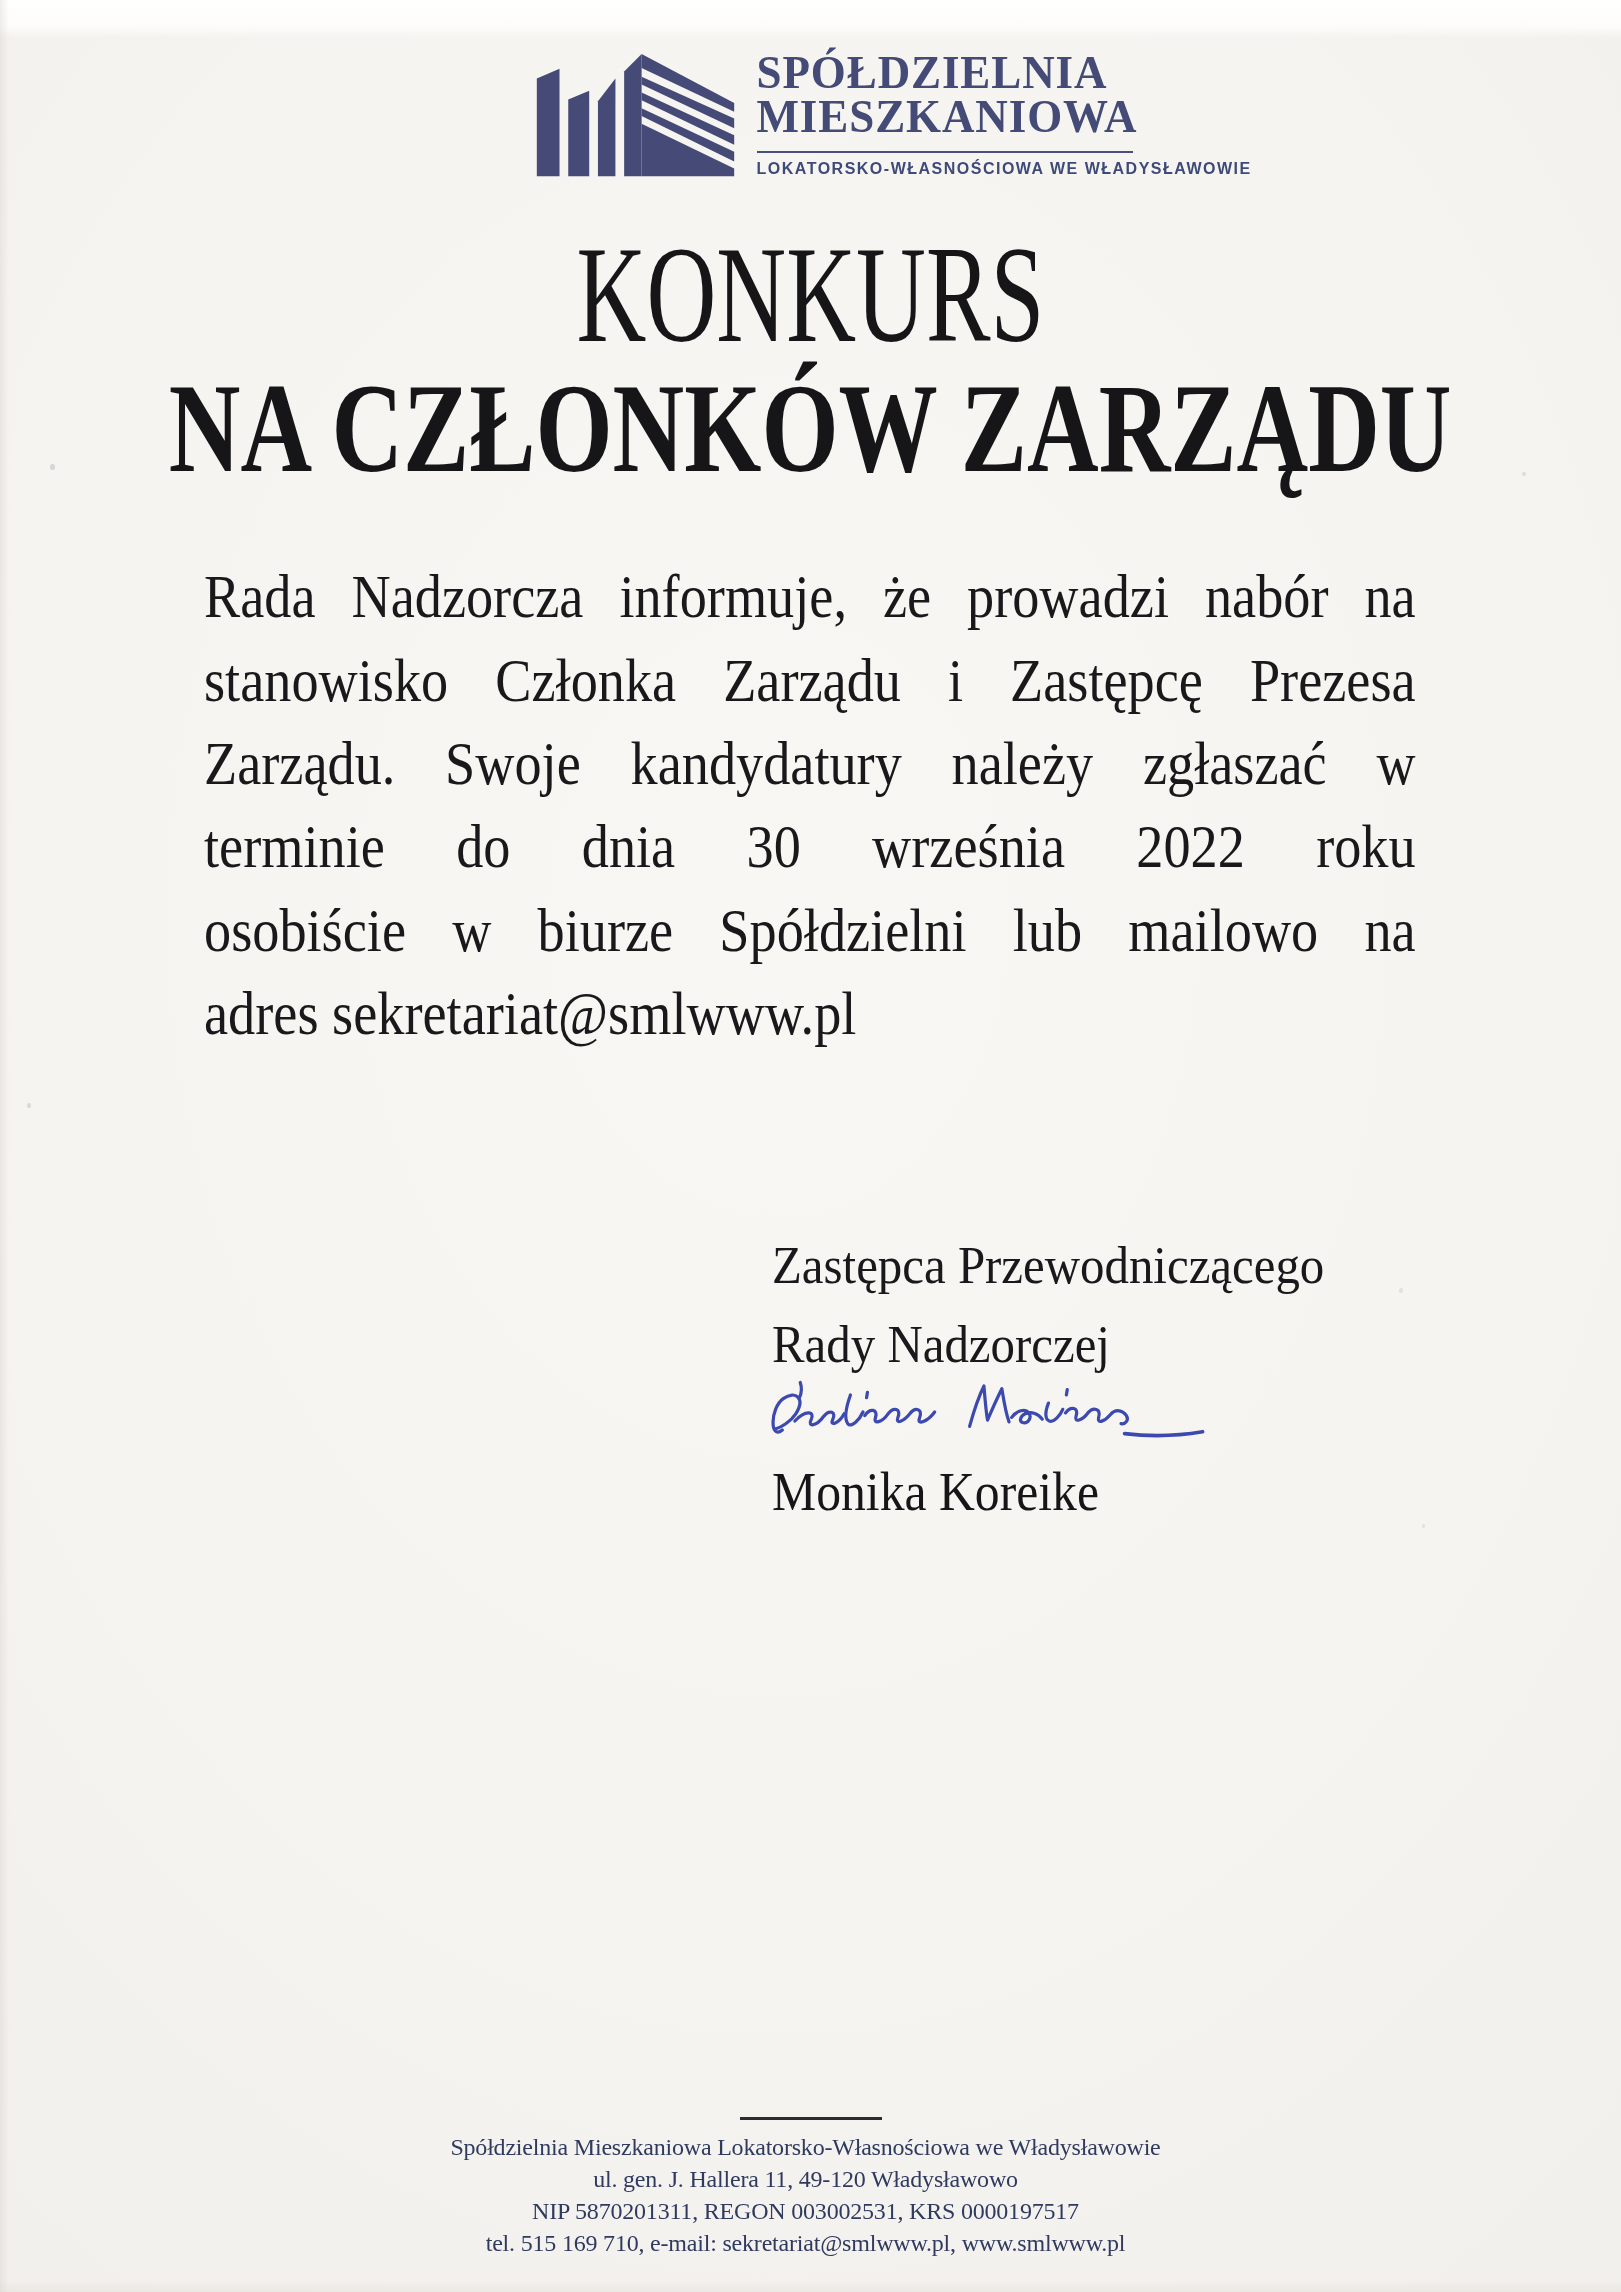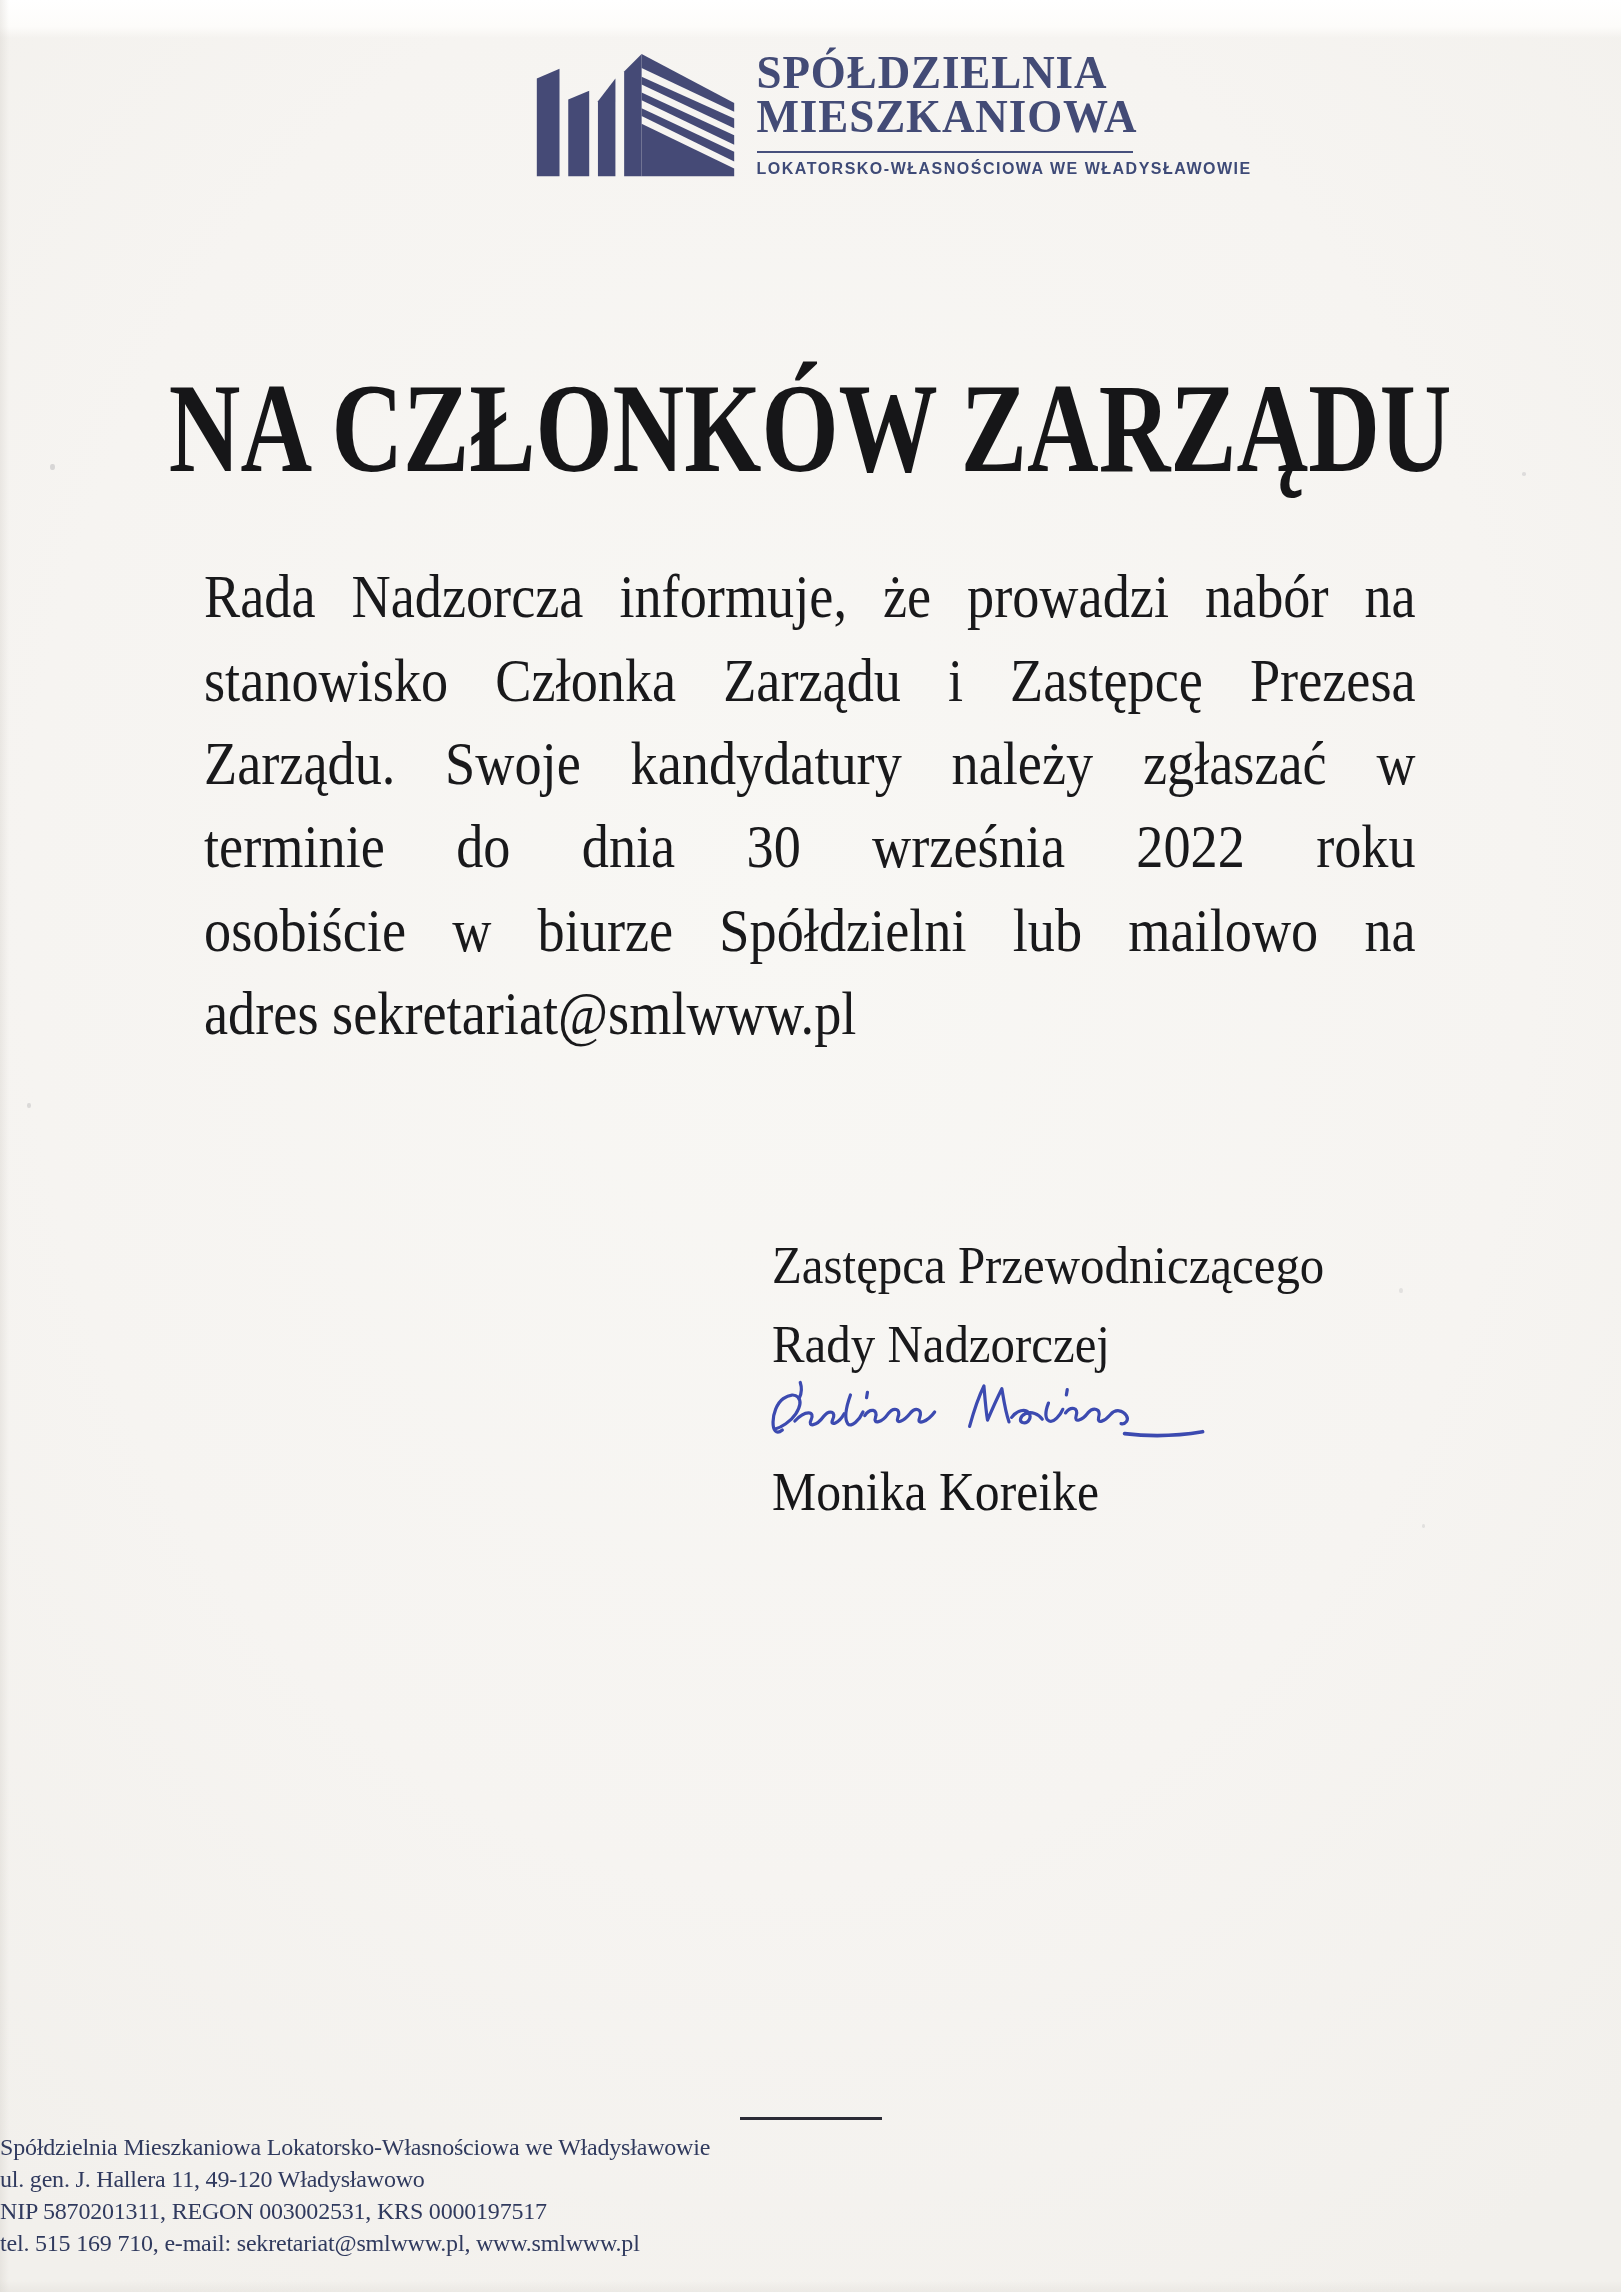--- a/index.html
+++ b/index.html
@@ -185,20 +185,21 @@
     top: 2117px;
     width: 142px;
     height: 2.7px;
     background: #2b2b36;
   }
   .footer {
     position: absolute;
     left: 0;
     top: 2131px;
     width: 1611px;
+    text-align: center;
     font-size: 24px;
     line-height: 32px;
     letter-spacing: -0.2px;
     color: #303a5e;
   }
   .footer-line { white-space: nowrap; }
 </style>
 </head>
 <body>
 
@@ -232,20 +233,23 @@
       </g>
     </svg>
     <div class="logo-textcol">
       <div class="logo-name">SPÓŁDZIELNIA</div>
       <div class="logo-name">MIESZKANIOWA</div>
       <div class="logo-underline"></div>
       <div class="logo-tagline">LOKATORSKO-WŁASNOŚCIOWA WE WŁADYSŁAWOWIE</div>
     </div>
   </div>
 
+  <div class="title-line title-1">
+    <span class="tspan">KONKURS</span>
+  </div>
   <div class="title-line title-2">
     <span class="tspan">NA CZŁONKÓW ZARZĄDU</span>
   </div>
 
   <div class="body-text">
     <div class="body-line justified">Rada Nadzorcza informuje, że prowadzi nabór na</div>
     <div class="body-line justified">stanowisko Członka Zarządu i Zastępcę Prezesa</div>
     <div class="body-line justified">Zarządu. Swoje kandydatury należy zgłaszać w</div>
     <div class="body-line justified">terminie do dnia 30 września 2022 roku</div>
     <div class="body-line justified">osobiście w biurze Spółdzielni lub mailowo na</div>

